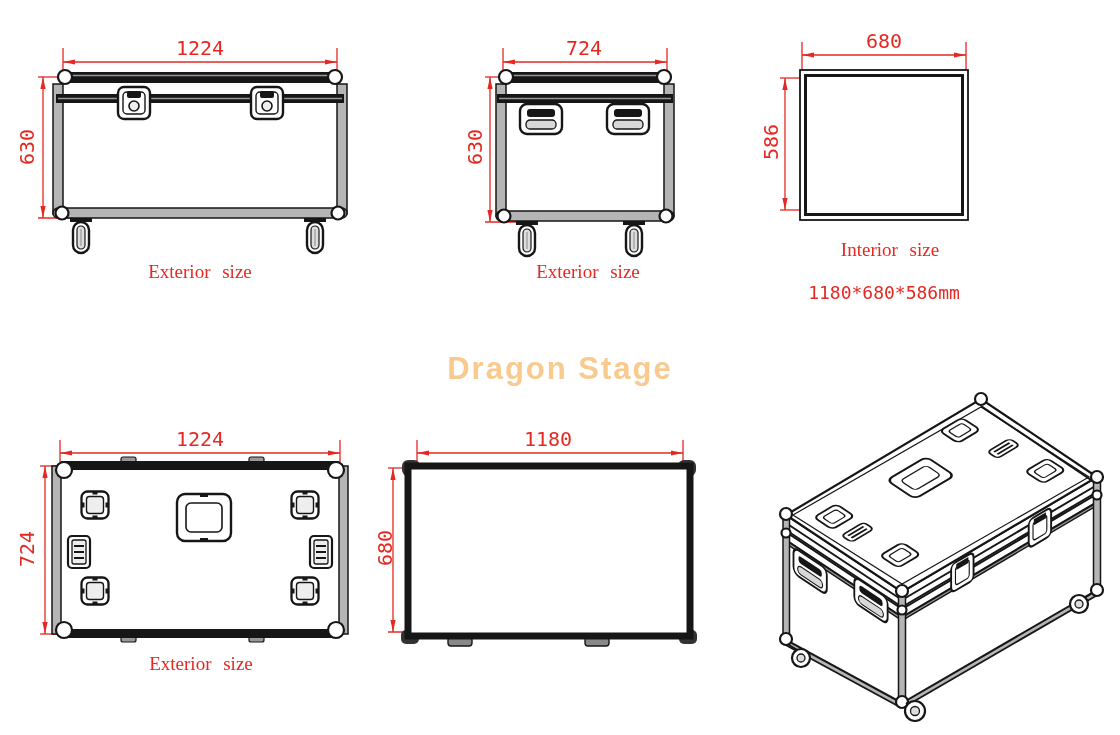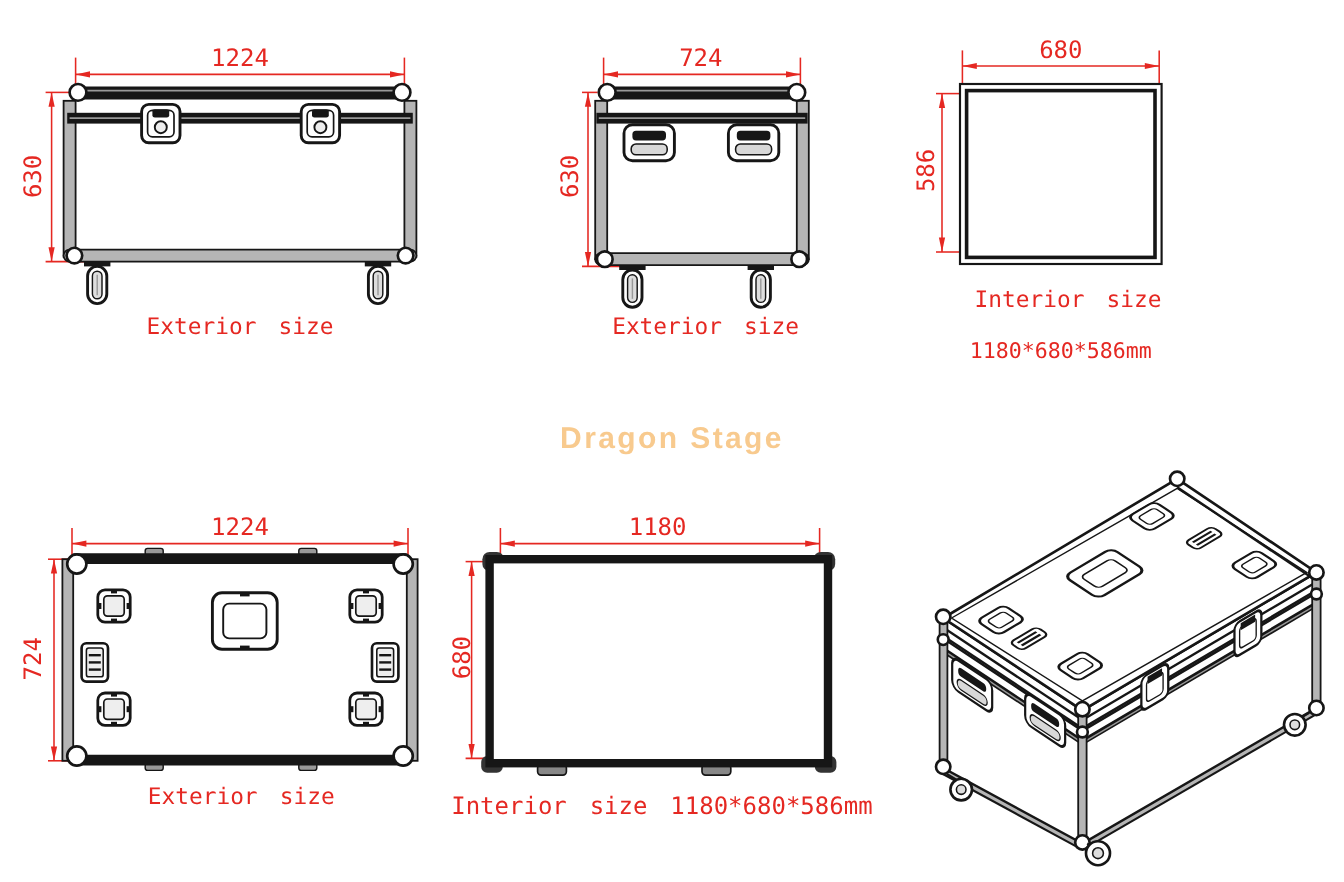--- a/index.html
+++ b/index.html
@@ -8,26 +8,26 @@
     --line-black:#161616;
     --tube-gray:#b5b5b5;
   }
   html,body{margin:0;padding:0;background:#fff;}
   .canvas{position:relative;width:1120px;height:735px;background:#fff;overflow:hidden;
           font-family:"DejaVu Sans Mono",monospace;}
   .canvas svg{position:absolute;left:0;top:0;}
   .lbl{position:absolute;color:var(--dimension-red);text-align:center;
        font-family:"DejaVu Sans Mono",monospace;font-size:20px;line-height:1.1;
        word-spacing:7px;white-space:nowrap;pointer-events:none;}
-  .lbl.small{font-size:19px;}
+  .lbl.small{font-size:19px;font-family:Liberation Serif, serif;}
   .lbl.big{font-size:18px;}
   .lbl.rot{transform:rotate(-90deg);}
   .brand{position:absolute;left:420px;top:351px;width:280px;text-align:center;
          color:var(--brand-orange);font-family:"Liberation Sans","DejaVu Sans",sans-serif;
-         font-weight:bold;font-size:25px;letter-spacing:2px;white-space:nowrap;}
+         font-weight:bold;font-size:31px;letter-spacing:2px;white-space:nowrap;}
   
   .ln{stroke:var(--line-black);fill:none;stroke-width:2;}
   .fw{fill:#fff;stroke:var(--line-black);}
   .blk{fill:var(--line-black);stroke:none;}
   .tube{fill:var(--tube-gray);stroke:var(--line-black);stroke-width:1.5;}
   .dim{stroke:var(--dimension-red);stroke-width:1.3;fill:none;}
   .arr{fill:var(--dimension-red);stroke:none;}
   .ball{fill:#fff;stroke:var(--line-black);stroke-width:2.2;}
   .gry{stroke:#999;fill:none;}
 </style>
@@ -346,15 +346,14 @@
 <div class="lbl big" style="left:764px;top:283px;width:240px;">1180*680*586mm</div>
 
 <div class="brand">Dragon Stage</div>
 
 <div class="lbl" style="left:140px;top:428px;width:120px;">1224</div>
 <div class="lbl rot" style="left:-33px;top:538px;width:120px;">724</div>
 <div class="lbl small" style="left:121px;top:654px;width:160px;">Exterior size</div>
 
 <div class="lbl" style="left:488px;top:428px;width:120px;">1180</div>
 <div class="lbl rot" style="left:325px;top:537px;width:120px;">680</div>
-<div class="lbl" style="left:376px;top:660px;width:345px;">Interior size 1180*680*586mm</div>
 
 </div>
 
 </body></html>

